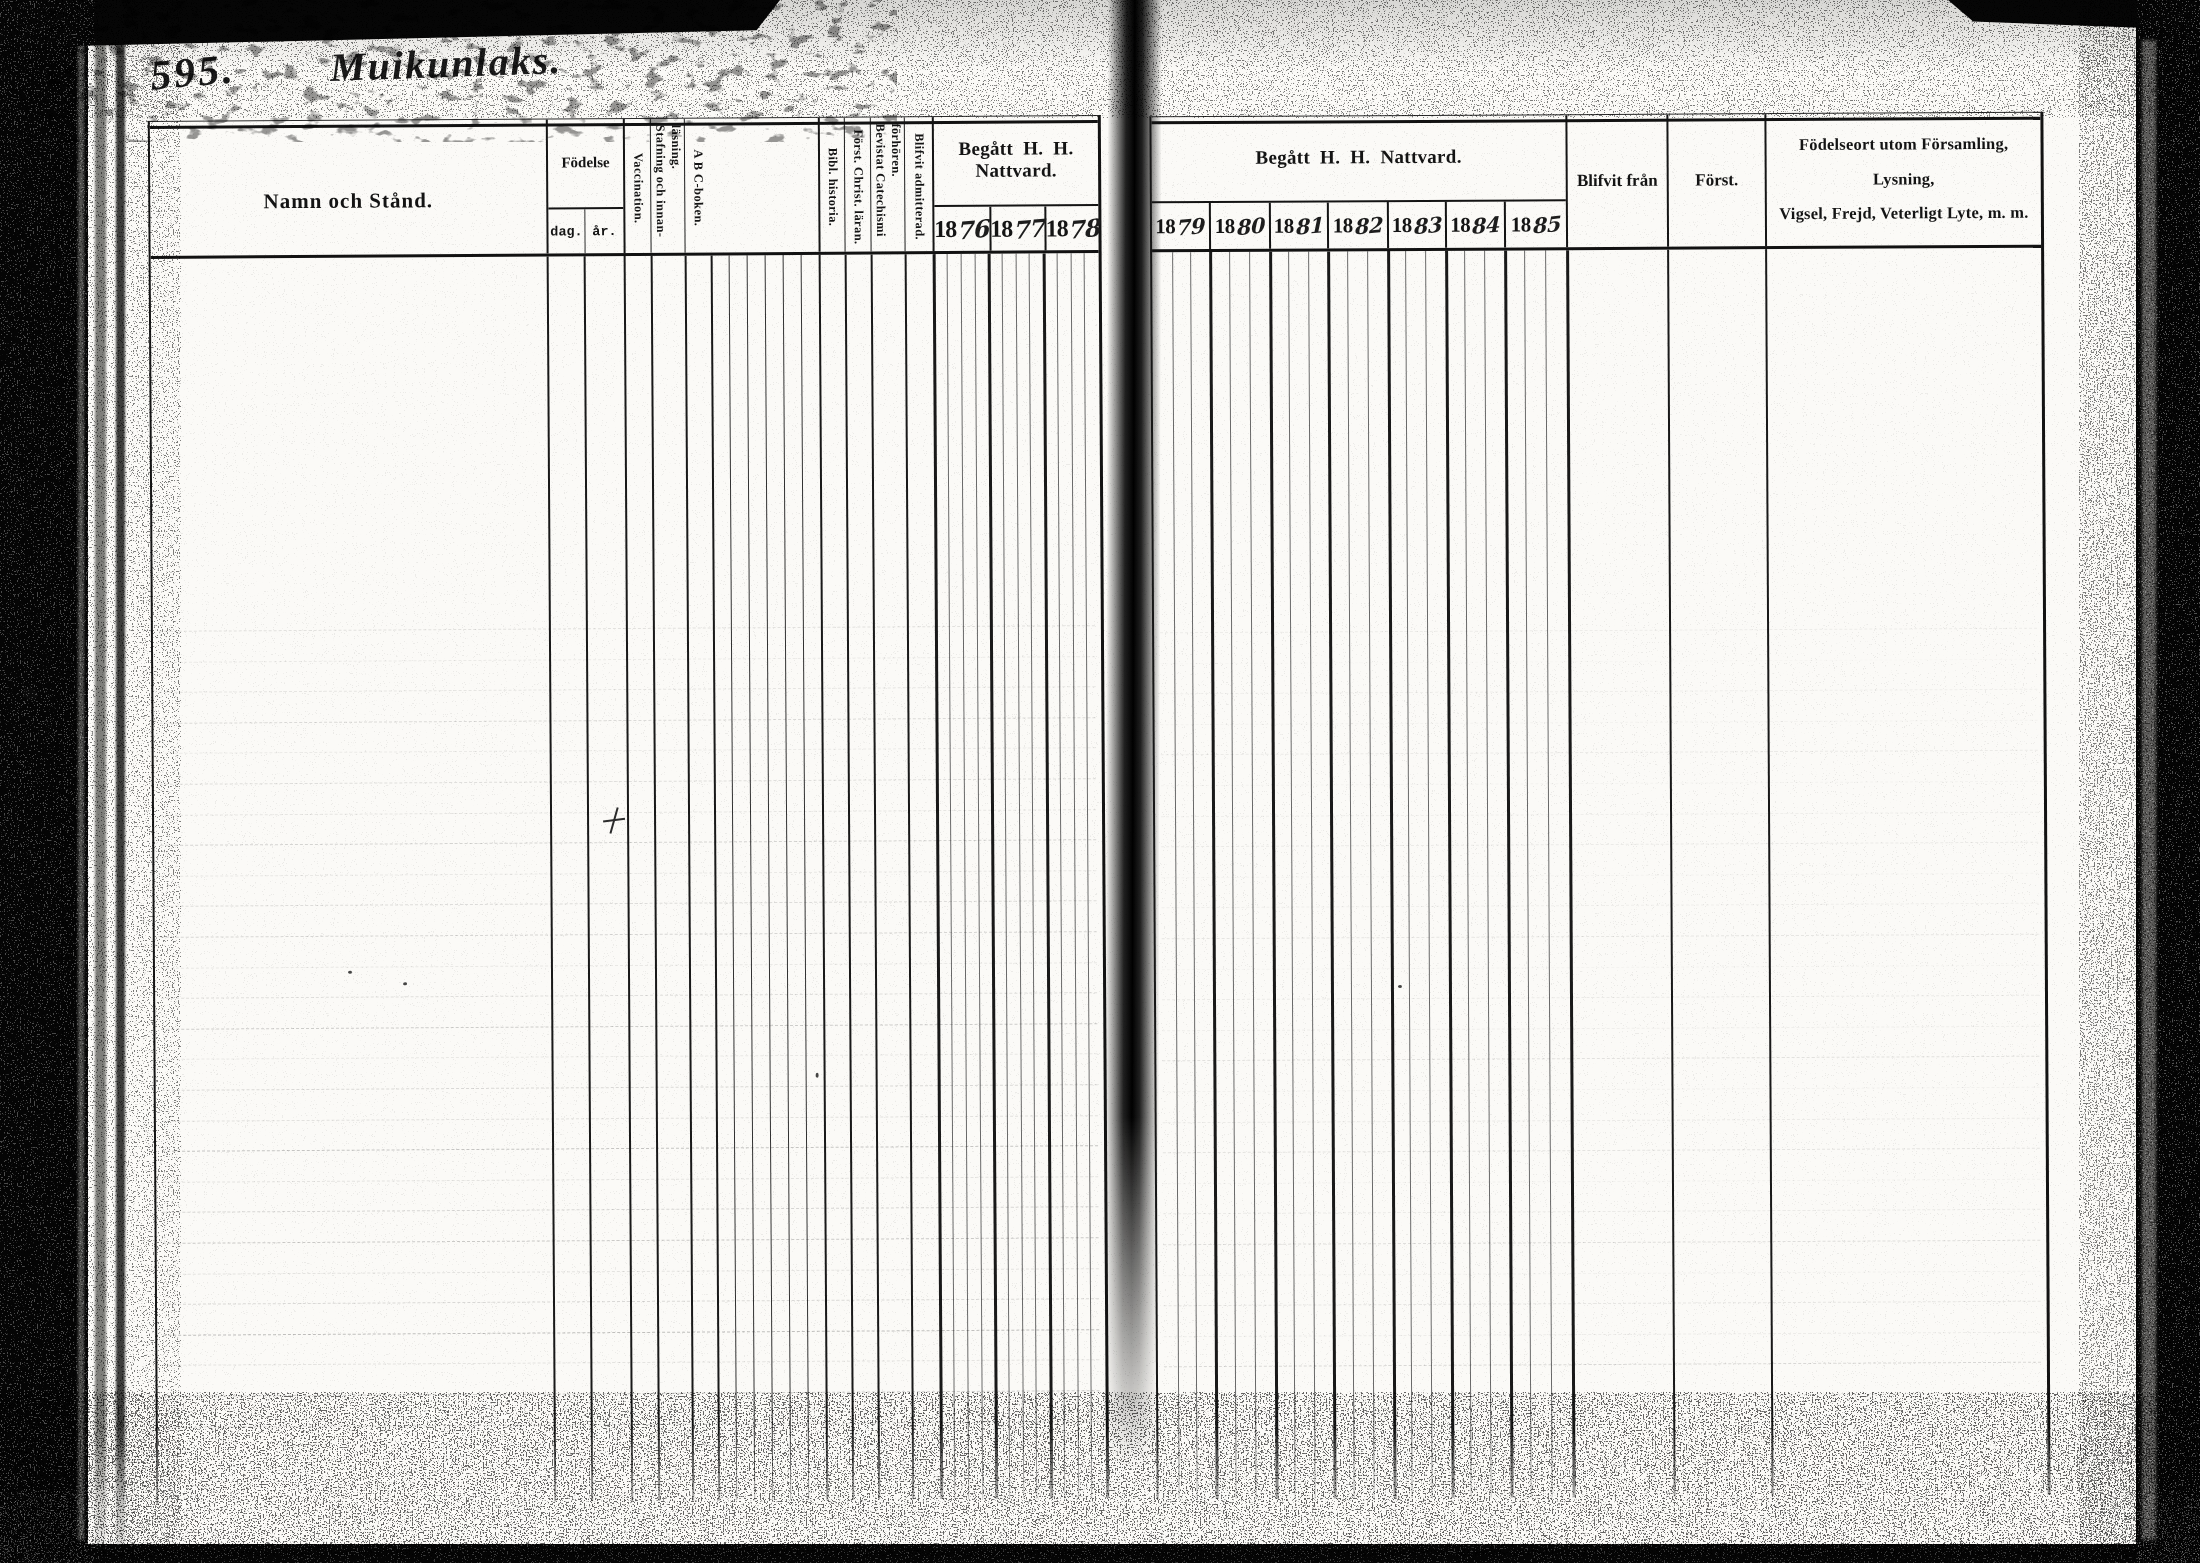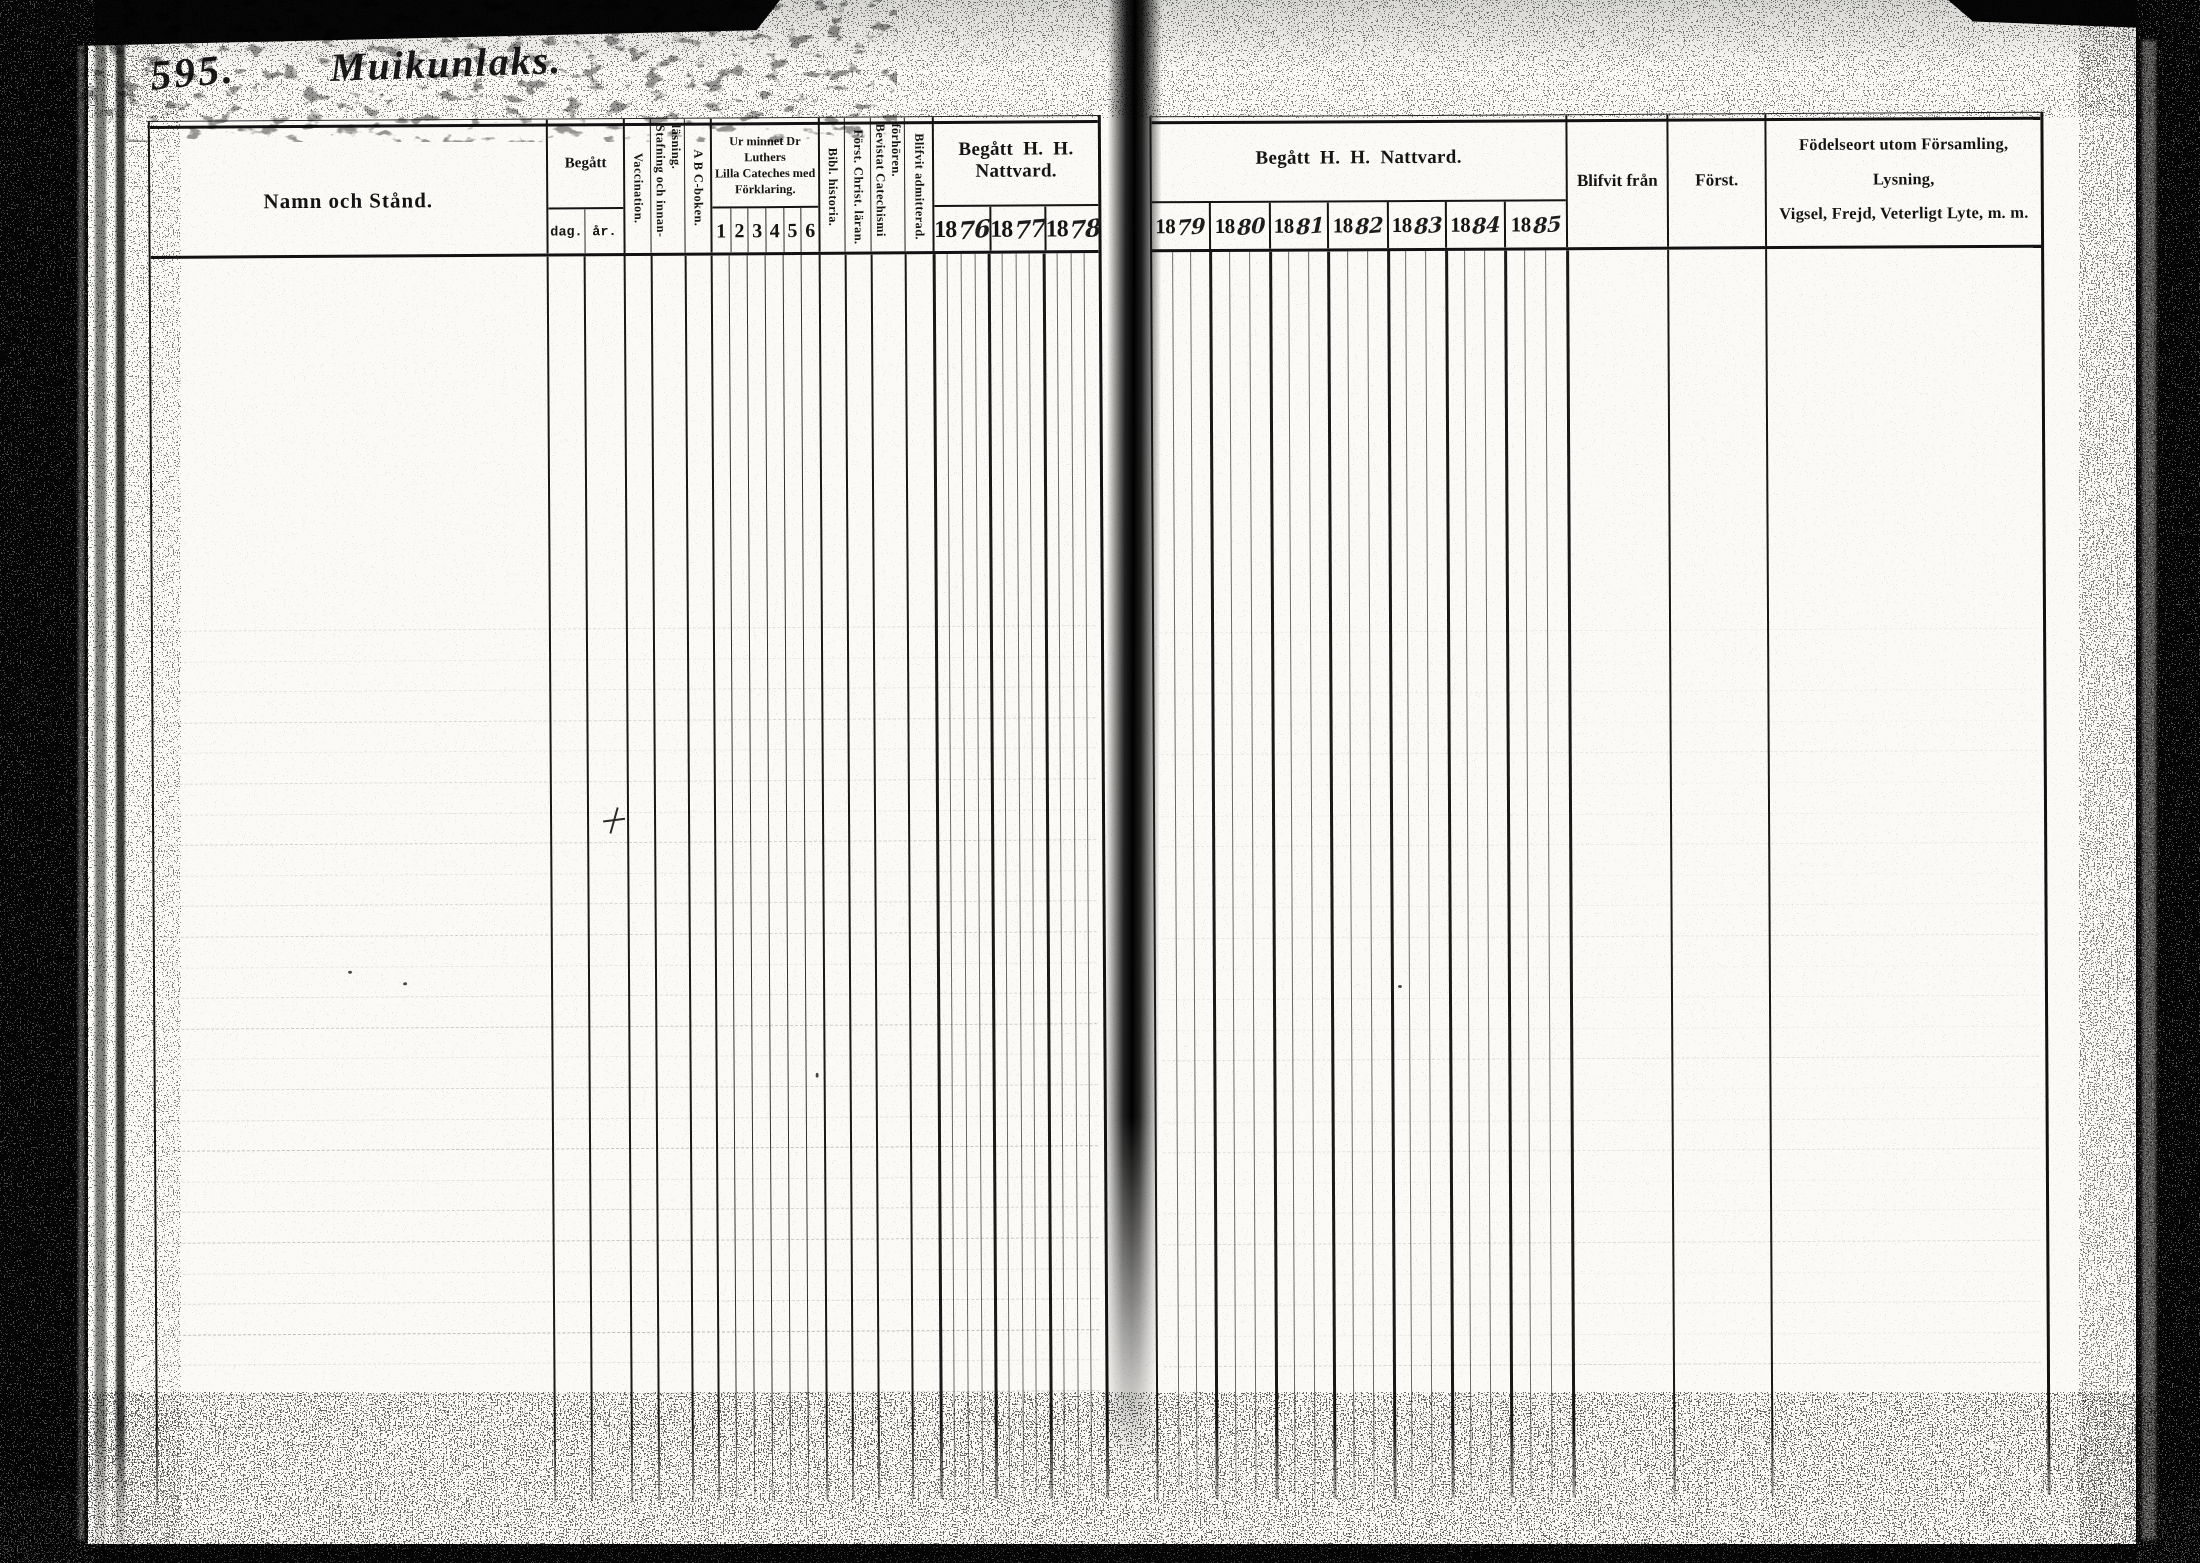--- a/index.html
+++ b/index.html
@@ -79,51 +79,34 @@
 
   <div class="hand page-number">595.</div>
   <div class="hand title-hand">Muikunlaks.</div>
 
   <div class="ptable tbl-left">
     <div class="thead">
       <div class="hcell" style="left:0;width:396px;">
         <span class="name-h">Namn och Stånd.</span>
       </div>
       <div class="hgroup b2" style="left:396px;width:77px;">
-        <div class="glabel birth-l">Begått</div>
+        <div class="glabel birth-l">Födelse</div>
         <div class="gsub">
           <div class="scell dagar" style="width:37px;">dag.</div>
           <div class="scell dagar b1" style="width:40px;">år.</div>
         </div>
       </div>
       <div class="hcell b2" style="left:473px;width:27px;">
         <span class="vtext">Vaccination.</span>
       </div>
       <div class="hcell b15" style="left:500px;width:34px;">
         <span class="vtext">Stafning och innan-läsning.</span>
       </div>
       <div class="hcell b15" style="left:534px;width:26px;">
         <span class="vtext">A B C-boken.</span>
-      </div>
-      <div class="hgroup b2" style="left:560px;width:108px;">
-        <div class="glabel" style="font-weight:bold;">
-          <span class="cat-lab">
-            <span>Ur minnet Dr Luthers</span><br>
-            <span>Lilla Cateches med</span><br>
-            <span>Förklaring.</span>
-          </span>
-        </div>
-        <div class="gsub">
-          <div class="scell catnum" style="width:18px;">1</div>
-          <div class="scell catnum b1" style="width:18px;">2</div>
-          <div class="scell catnum b1" style="width:18px;">3</div>
-          <div class="scell catnum b1" style="width:18px;">4</div>
-          <div class="scell catnum b1" style="width:18px;">5</div>
-          <div class="scell catnum b1" style="width:18px;">6</div>
-        </div>
       </div>
       <div class="hcell b2" style="left:668px;width:26px;">
         <span class="vtext">Bibl. historia.</span>
       </div>
       <div class="hcell b15" style="left:694px;width:26px;">
         <span class="vtext">Först. Christ. läran.</span>
       </div>
       <div class="hcell b15" style="left:720px;width:34px;">
         <span class="vtext">Bevistat Catechismi förhören.</span>
       </div>

